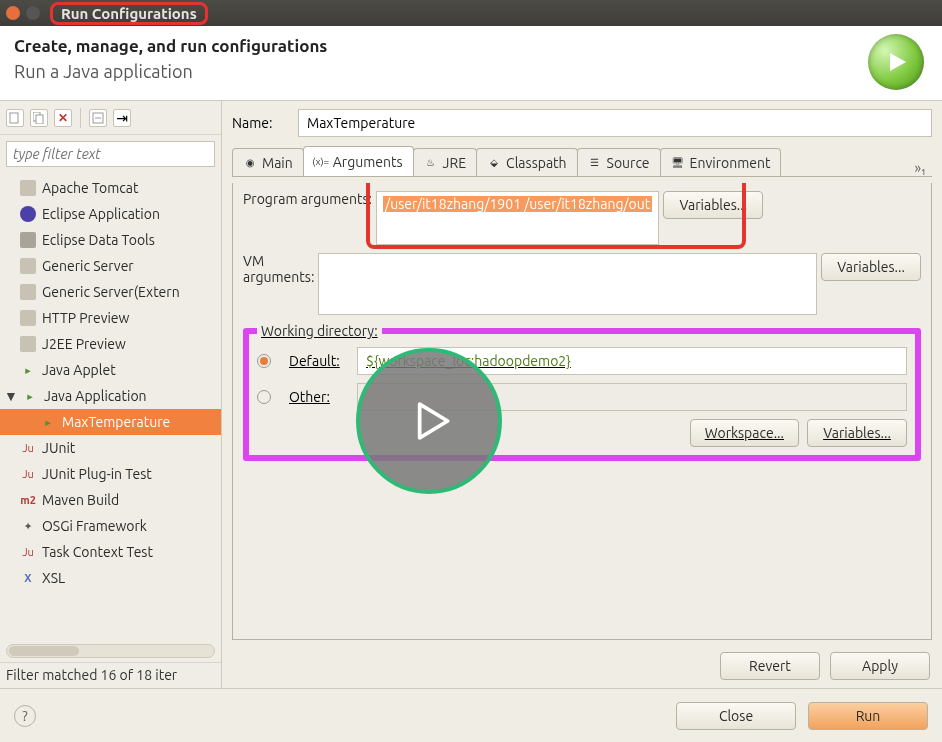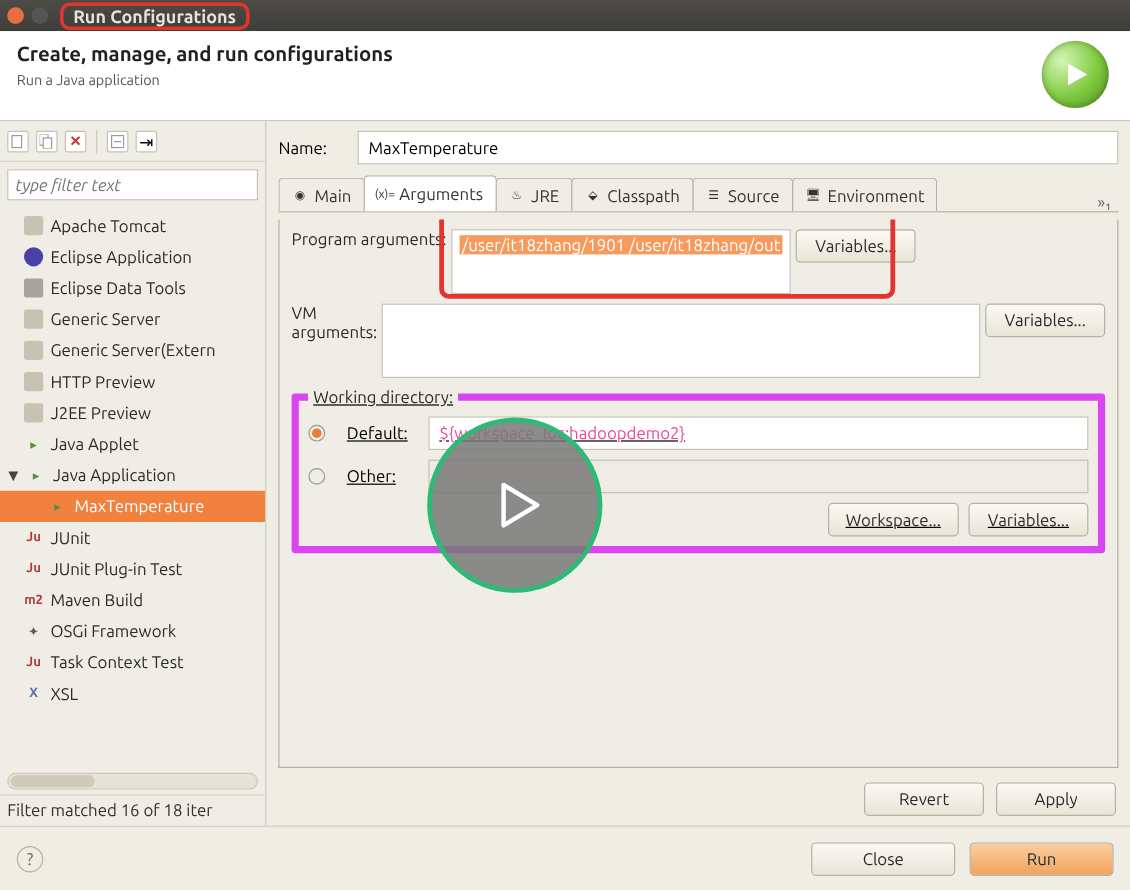--- a/index.html
+++ b/index.html
@@ -7,21 +7,21 @@
 
 .titlebar { height: 26px; background: linear-gradient(#4c4b46,#3e3d39); display: flex; align-items: center; padding: 0 6px; gap: 6px; color: #dfdbd2; font-weight: bold; }
 .titlebar .tb-btn { width: 14px; height: 14px; border-radius: 50%; display: inline-block; }
 .tb-close { background: #e76f3d; }
 .tb-min { background: #555; }
 .title-wrap { border: 3px solid #e3352e; border-radius: 8px; padding: 0 8px; margin-left: 4px; }
 .titlebar-title { color: #e7e3da; font-size: 15px; }
 
 .header { height: 74px; padding: 10px 14px 4px; background: #fff; position: relative; display: flex; align-items: flex-start; gap: 10px; }
 .header .txt h1 { font-size: 17px; font-weight: bold; color: #222; }
-.header .txt p { font-size: 12px; color: #555; margin-top: 6px; }
+.header .txt p { font-size: 18px; color: #555; margin-top: 6px; }
 .header .run-gloss { width: 56px; height: 56px; border-radius: 50%; background: radial-gradient(circle at 30% 30%, #d4f6b5, #7fc93e 55%, #4b8f1f); display: flex; align-items: center; justify-content: center; box-shadow: inset 0 0 6px rgba(0,0,0,.3); position: absolute; right: 18px; top: 8px; }
 .header .run-gloss svg { width: 24px; height: 24px; }
 
 .body { display: flex; height: calc(742px - 26px - 74px - 54px); border-top: 1px solid #cfcabc; }
 
 .left { width: 222px; border-right: 1px solid #cfcabc; display: flex; flex-direction: column; background: #efede5; }
 .toolbar { height: 34px; border-bottom: 1px solid #d9d5c8; display: flex; align-items: center; gap: 6px; padding: 0 6px; }
 .toolbar .tbtn { width: 18px; height: 18px; border: 1px solid #c7c2b4; background: #fff; border-radius: 2px; display:flex;align-items:center;justify-content:center; }
 .toolbar .sep { width: 1px; height: 20px; background: #cfcabc; margin: 0 2px; }
 .red-x { color: #c83232; font-weight: bold; font-size: 12px; }
@@ -34,21 +34,21 @@
 .tree-item.child { padding-left: 40px; }
 .tree-item.expanded { padding-left: 6px; }
 .tree-item.selected { background: #f1813f; color: #fff; }
 .tree-item .tw { width: 10px; display:inline-flex; justify-content:center; color:#444; }
 .tree-item .ic { width: 16px; height: 16px; display: inline-flex; align-items: center; justify-content: center; font-size: 11px; }
 .ic-server{background:#c7c2b4;border-radius:2px}
 .ic-eclipse{background:#4b3fa8;border-radius:50%;color:#fff}
 .ic-db{background:#a9a49a;border-radius:2px}
 .ic-applet{color:#5a8f3a}
 .ic-java{color:#5a8f3a}
-.ic-junit{color:#b43a3a;font-weight:bold;font-size:10px}
+.ic-junit{color:#b43a3a;font-weight:normal;font-size:10px}
 .ic-maven{color:#b43a3a;font-weight:bold;font-size:9px}
 .ic-osgi{color:#5b5b5b}
 .ic-xsl{color:#5671b8;font-weight:bold;font-size:10px}
 
 .hscroll { height: 14px; margin: 4px 6px; background: #e6e2d6; border: 1px solid #cfcabc; border-radius: 7px; position: relative; }
 .hscroll .thumb { position:absolute; left:2px; top:1px; width: 70px; height: 10px; background:#cfcabc; border-radius:5px; }
 
 .filter-status { height: 26px; padding: 4px 6px; color: #333; border-top: 1px solid #d9d5c8; white-space: nowrap; overflow:hidden; }
 
 .right { flex: 1; padding: 8px 10px 6px 10px; display: flex; flex-direction: column; gap: 6px; }
@@ -77,21 +77,21 @@
 .btn-row { display:flex; justify-content:flex-end; gap:8px; }
 .btn { height:28px; min-width:100px; padding:0 14px; border:1px solid #b7b1a1; border-radius:4px; background:linear-gradient(#fbf9f3,#e8e4d8); color:#2b2b2b; cursor:pointer; }
 .btn.primary { background:linear-gradient(#fbcf9f,#f1a35e); }
 
 .wd { border:6px solid #d946ef; border-radius:3px; padding:8px; display:flex; flex-direction:column; gap:8px;text-decoration:underline; }
 .wd legend { padding:0 4px; color:#2b2b2b; }
 .wd-row { display:flex; align-items:center; gap:10px; }
 .wd-row label { display:flex; align-items:center; gap:18px; width:90px; }
 .radio { width:14px; height:14px; border:1px solid #999; border-radius:50%; display:inline-flex; align-items:center; justify-content:center; }
 .radio.checked::after { content:""; width:8px; height:8px; background:#e77f3a; border-radius:50%; }
-.wd-input { flex:1; height:28px; border:1px solid #c7c2b4; background:#fff; padding:0 8px; color:#ec4899; }
+.wd-input { flex:1; height:28px; border:1px solid #c7c2b4; background:#fff; padding:0 8px; color:#4d7c0f; }
 .wd-input.disabled { background:#eeece4; }
 .wd-btns { display:flex; justify-content:flex-end; gap:8px; }
 
 .dialog-btns { display:flex; justify-content:flex-end; gap:10px; padding:6px 2px 2px; }
 
 .footer { height:54px; border-top:1px solid #cfcabc; display:flex; align-items:center; padding:0 14px; gap:12px; }
 .help-circ { width:22px; height:22px; border:1px solid #b7b1a1; border-radius:50%; display:flex; align-items:center; justify-content:center; color:#6b6658; }
 .footer .spacer { flex:1; }
 
 .play-overlay { position:absolute; left:356px; top:348px; width:146px; height:146px; border-radius:50%; background:rgba(120,120,120,.85); border:4px solid #2fb977; display:flex; align-items:center; justify-content:center; pointer-events:none; z-index:50; }

